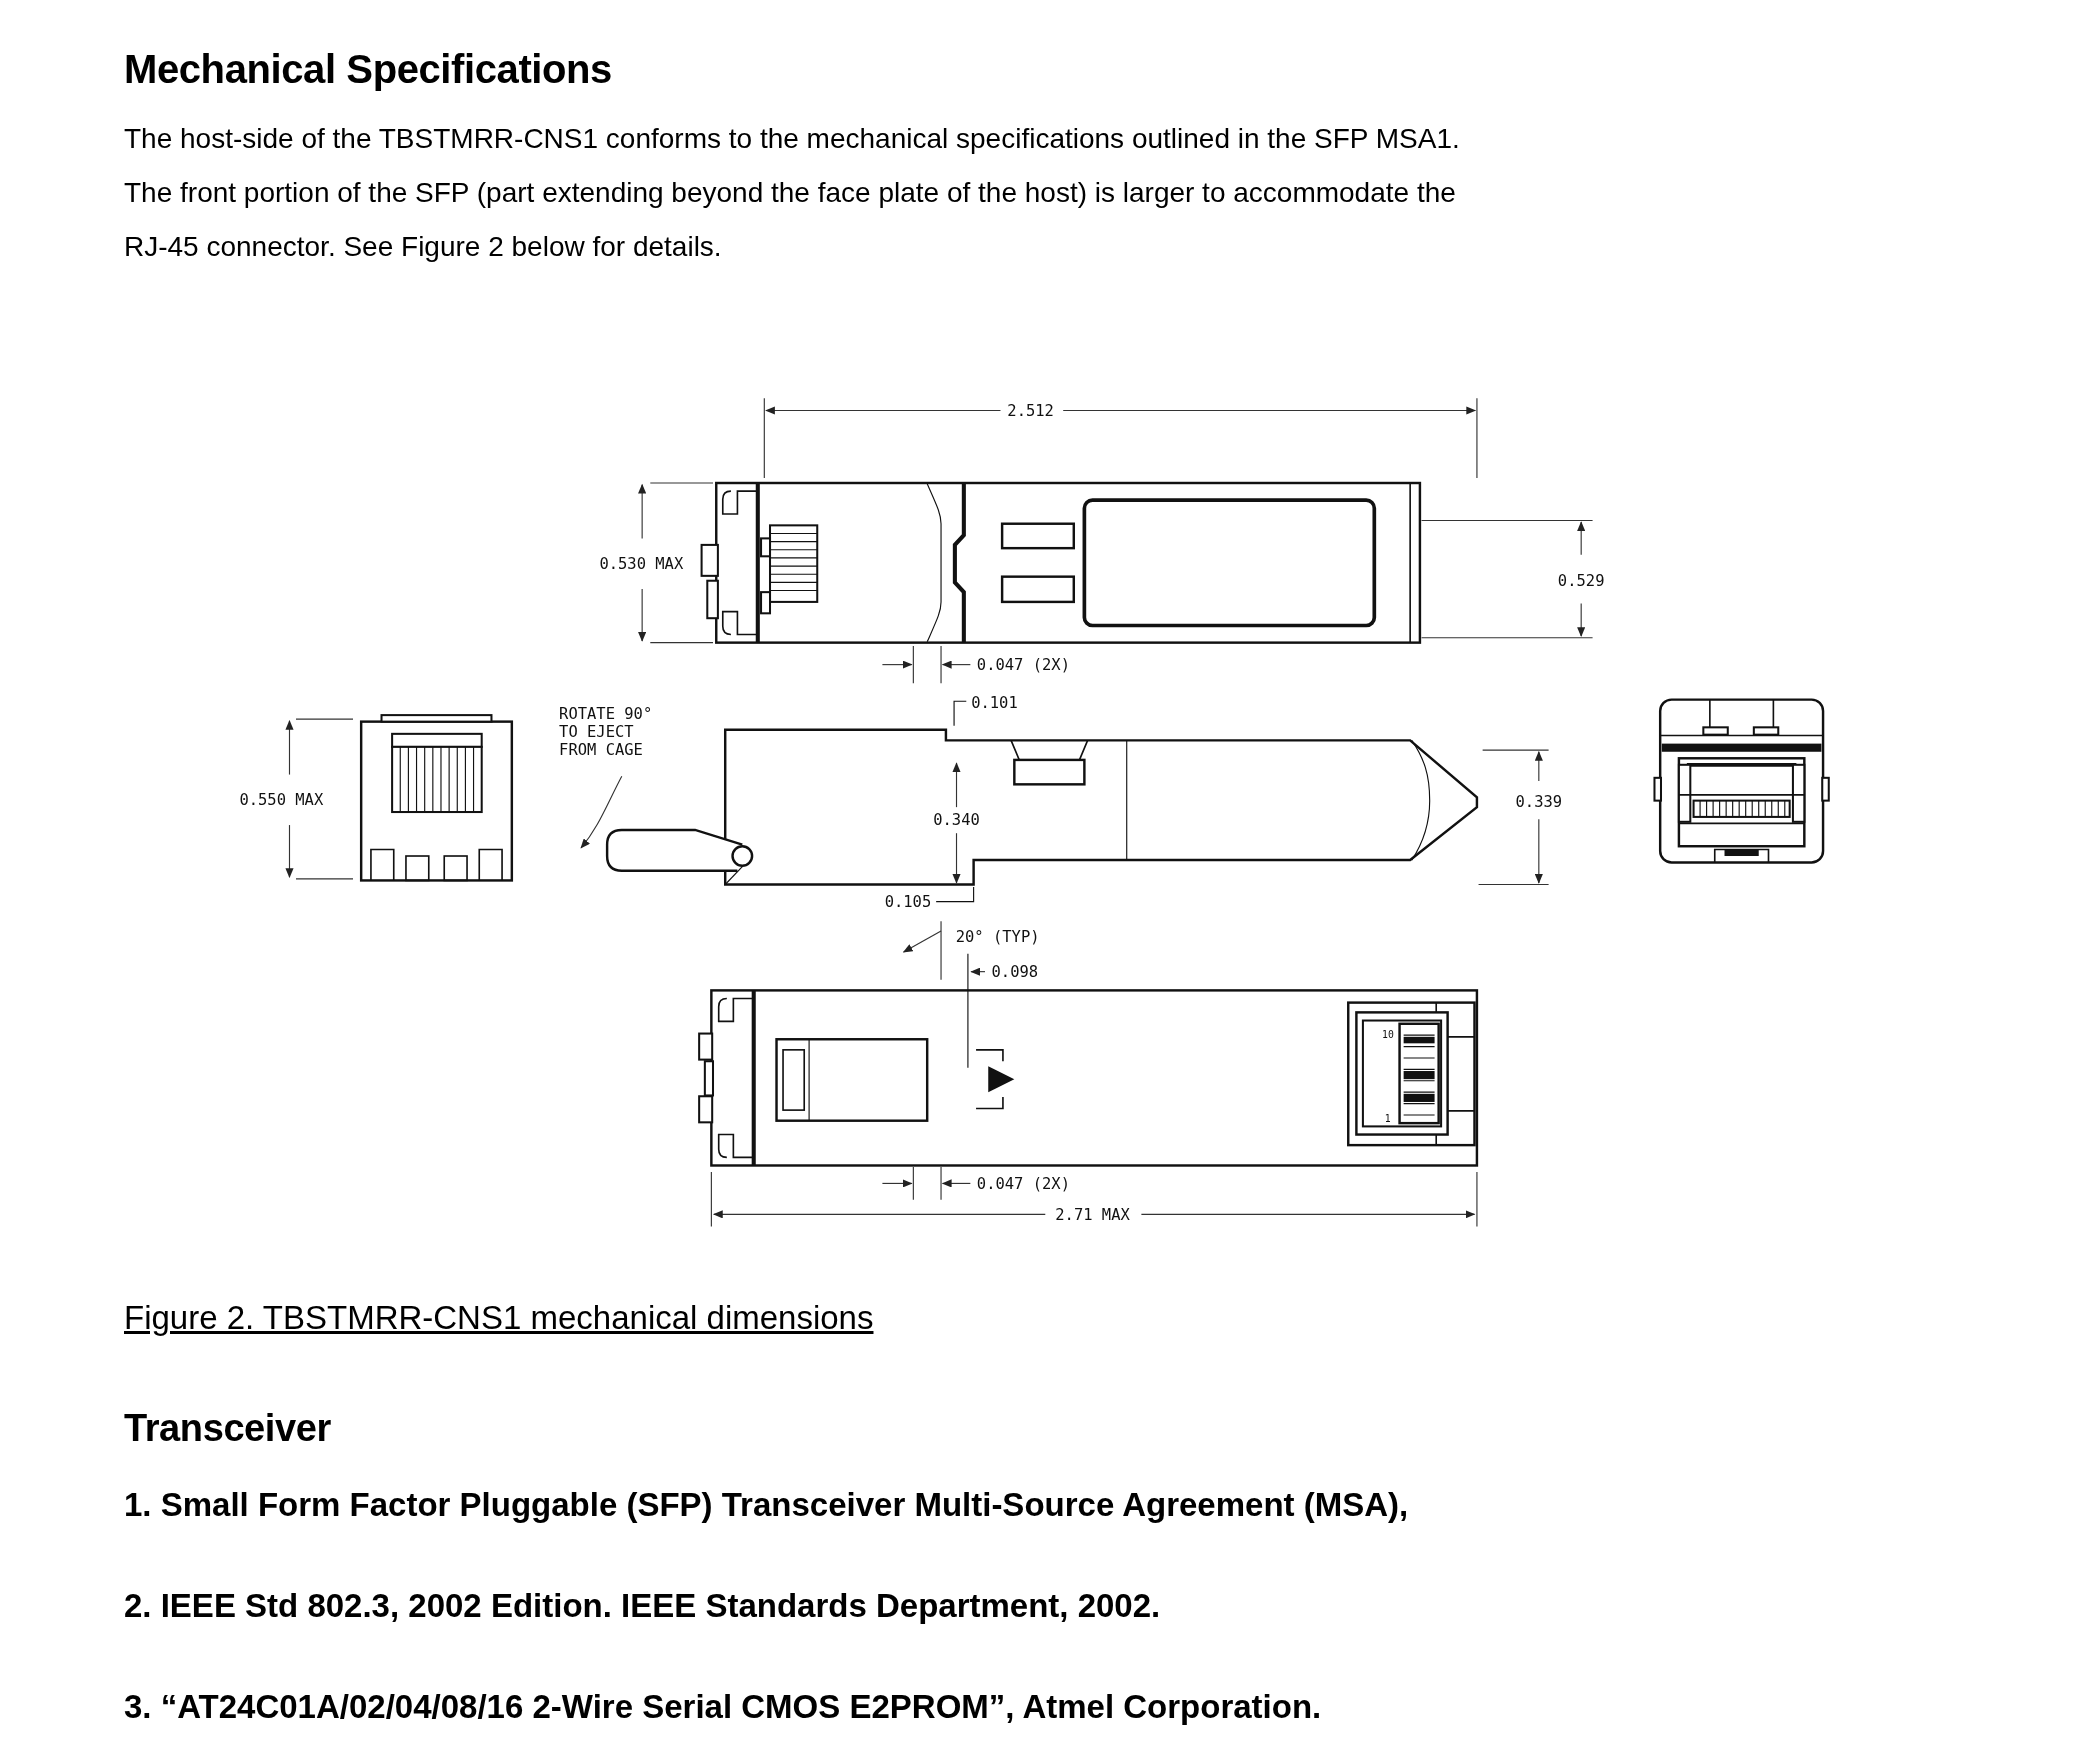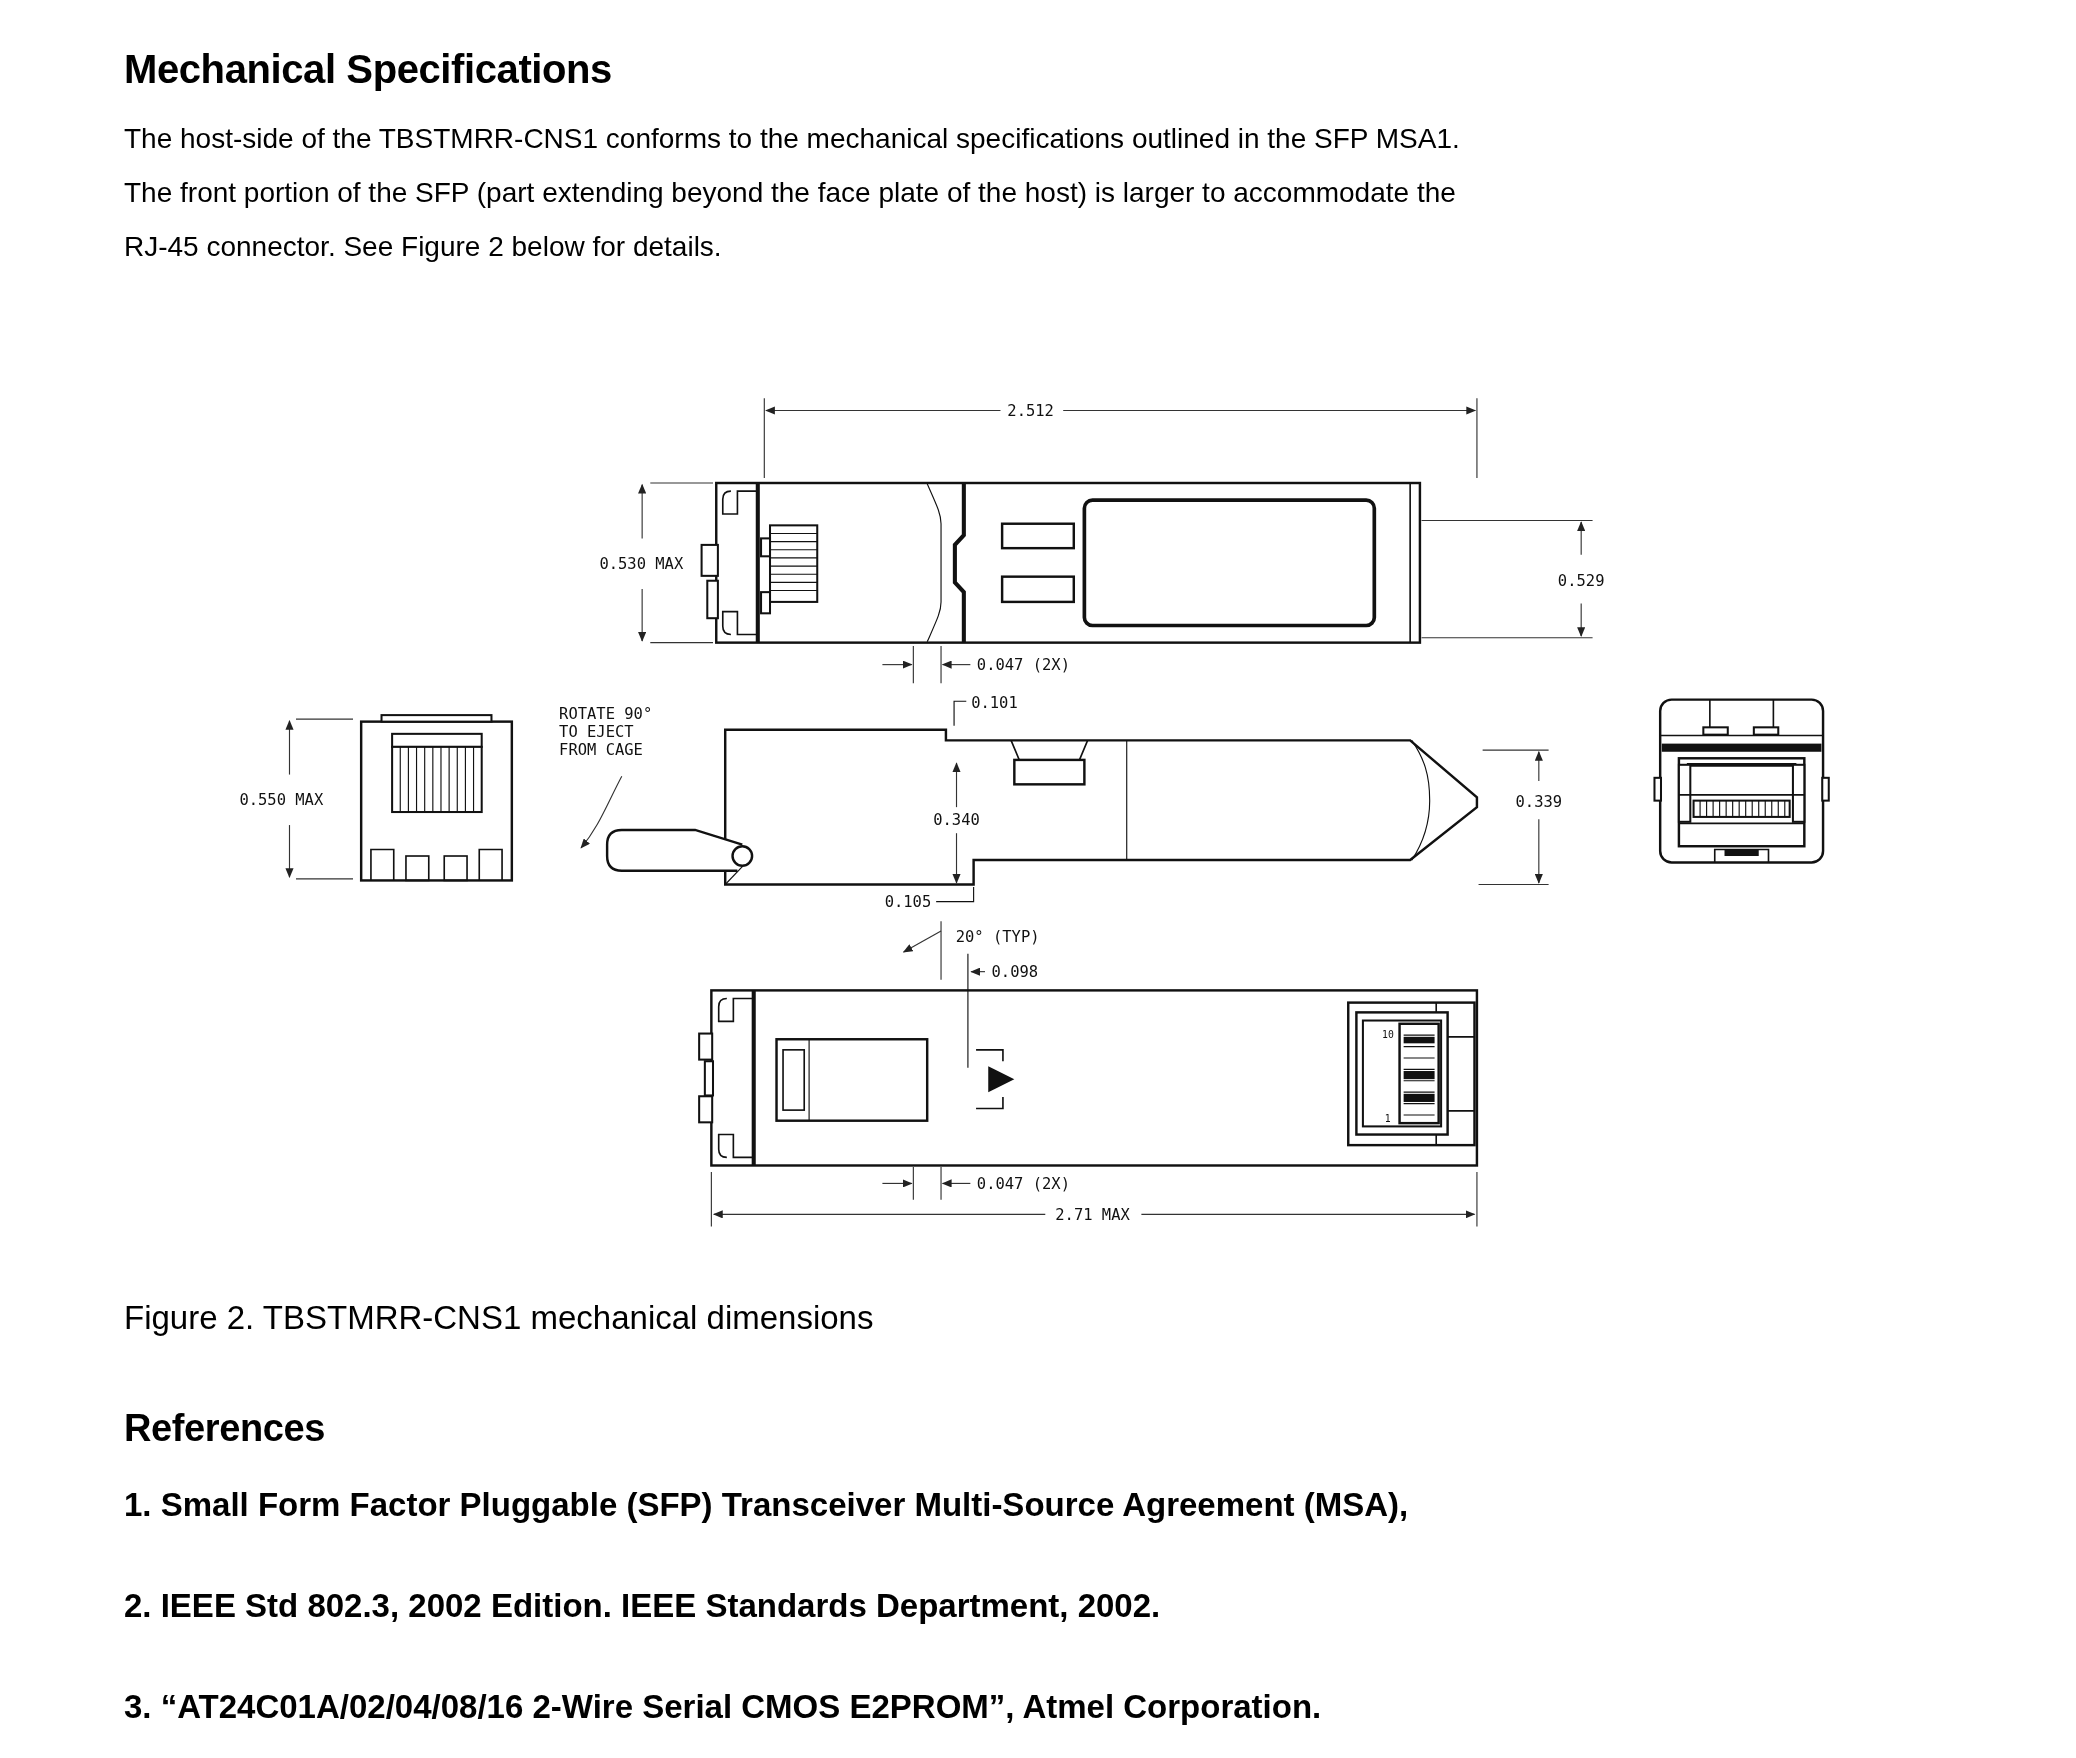--- a/index.html
+++ b/index.html
@@ -4,21 +4,21 @@
 <style>
   html,body{margin:0;padding:0;}
   body{
     width:2076px;height:1759px;background:#ffffff;color:#000;
     font-family:"Liberation Sans", sans-serif;overflow:hidden;
   }
   .page{padding:36px 75px 0 124px;}
   h1.doc-h1{font-size:40px;font-weight:bold;margin:11.4px 0 0;letter-spacing:-0.4px;}
   .body-text{margin-top:20px;font-size:28px;line-height:54px;}
   .fig-wrap{margin:77px 0 0 -9.8px;text-align:center;}
-  .caption{font-size:33px;margin-top:49px;}
+  .caption{font-size:33px;margin-top:49px;text-decoration:underline;}
   h2.doc-h2{font-size:38px;font-weight:bold;margin:70px 0 0;letter-spacing:-0.4px;}
   .refs{margin-top:36px;font-weight:bold;}
   .ref-line{font-size:33px;line-height:38px;margin-bottom:63px;}
   
   svg .ln{stroke:#111;fill:none;stroke-width:2;}
   svg .lt{stroke:#111;fill:none;stroke-width:1.4;}
   svg .th{stroke:#111;fill:none;stroke-width:5;}
   svg .fw{stroke:#111;fill:#fff;stroke-width:2.5;}
   svg .fw3{stroke:#111;fill:#fff;stroke-width:3;}
   svg .fw5{stroke:#111;fill:#fff;stroke-width:4.5;}
@@ -222,21 +222,21 @@
         <line class="dl" x1="1520" y1="1008" x2="1520" y2="1075"></line>
         <line class="dl" x1="990" y1="1060" x2="583" y2="1060" marker-end="url(#ah)"></line>
         <line class="dl" x1="1108" y1="1060" x2="1517" y2="1060" marker-end="url(#ah)"></line>
         <text x="1048" y="1067" text-anchor="middle">2.71 MAX</text>
       </g>
     </svg>
   </figure>
 
   <div class="caption">Figure 2. TBSTMRR-CNS1 mechanical dimensions</div>
 
-  <h2 class="doc-h2">References</h2>
+  <h2 class="doc-h2">Transceiver</h2>
 
   <div class="refs">
     <div class="ref-line">1. Small Form Factor Pluggable (SFP) Transceiver Multi-Source Agreement (MSA),</div>
     <div class="ref-line">2. IEEE Std 802.3, 2002 Edition. IEEE Standards Department, 2002.</div>
     <div class="ref-line">3. “AT24C01A/02/04/08/16 2-Wire Serial CMOS E2PROM”, Atmel Corporation.</div>
   </div>
 
 </div>
 
 

